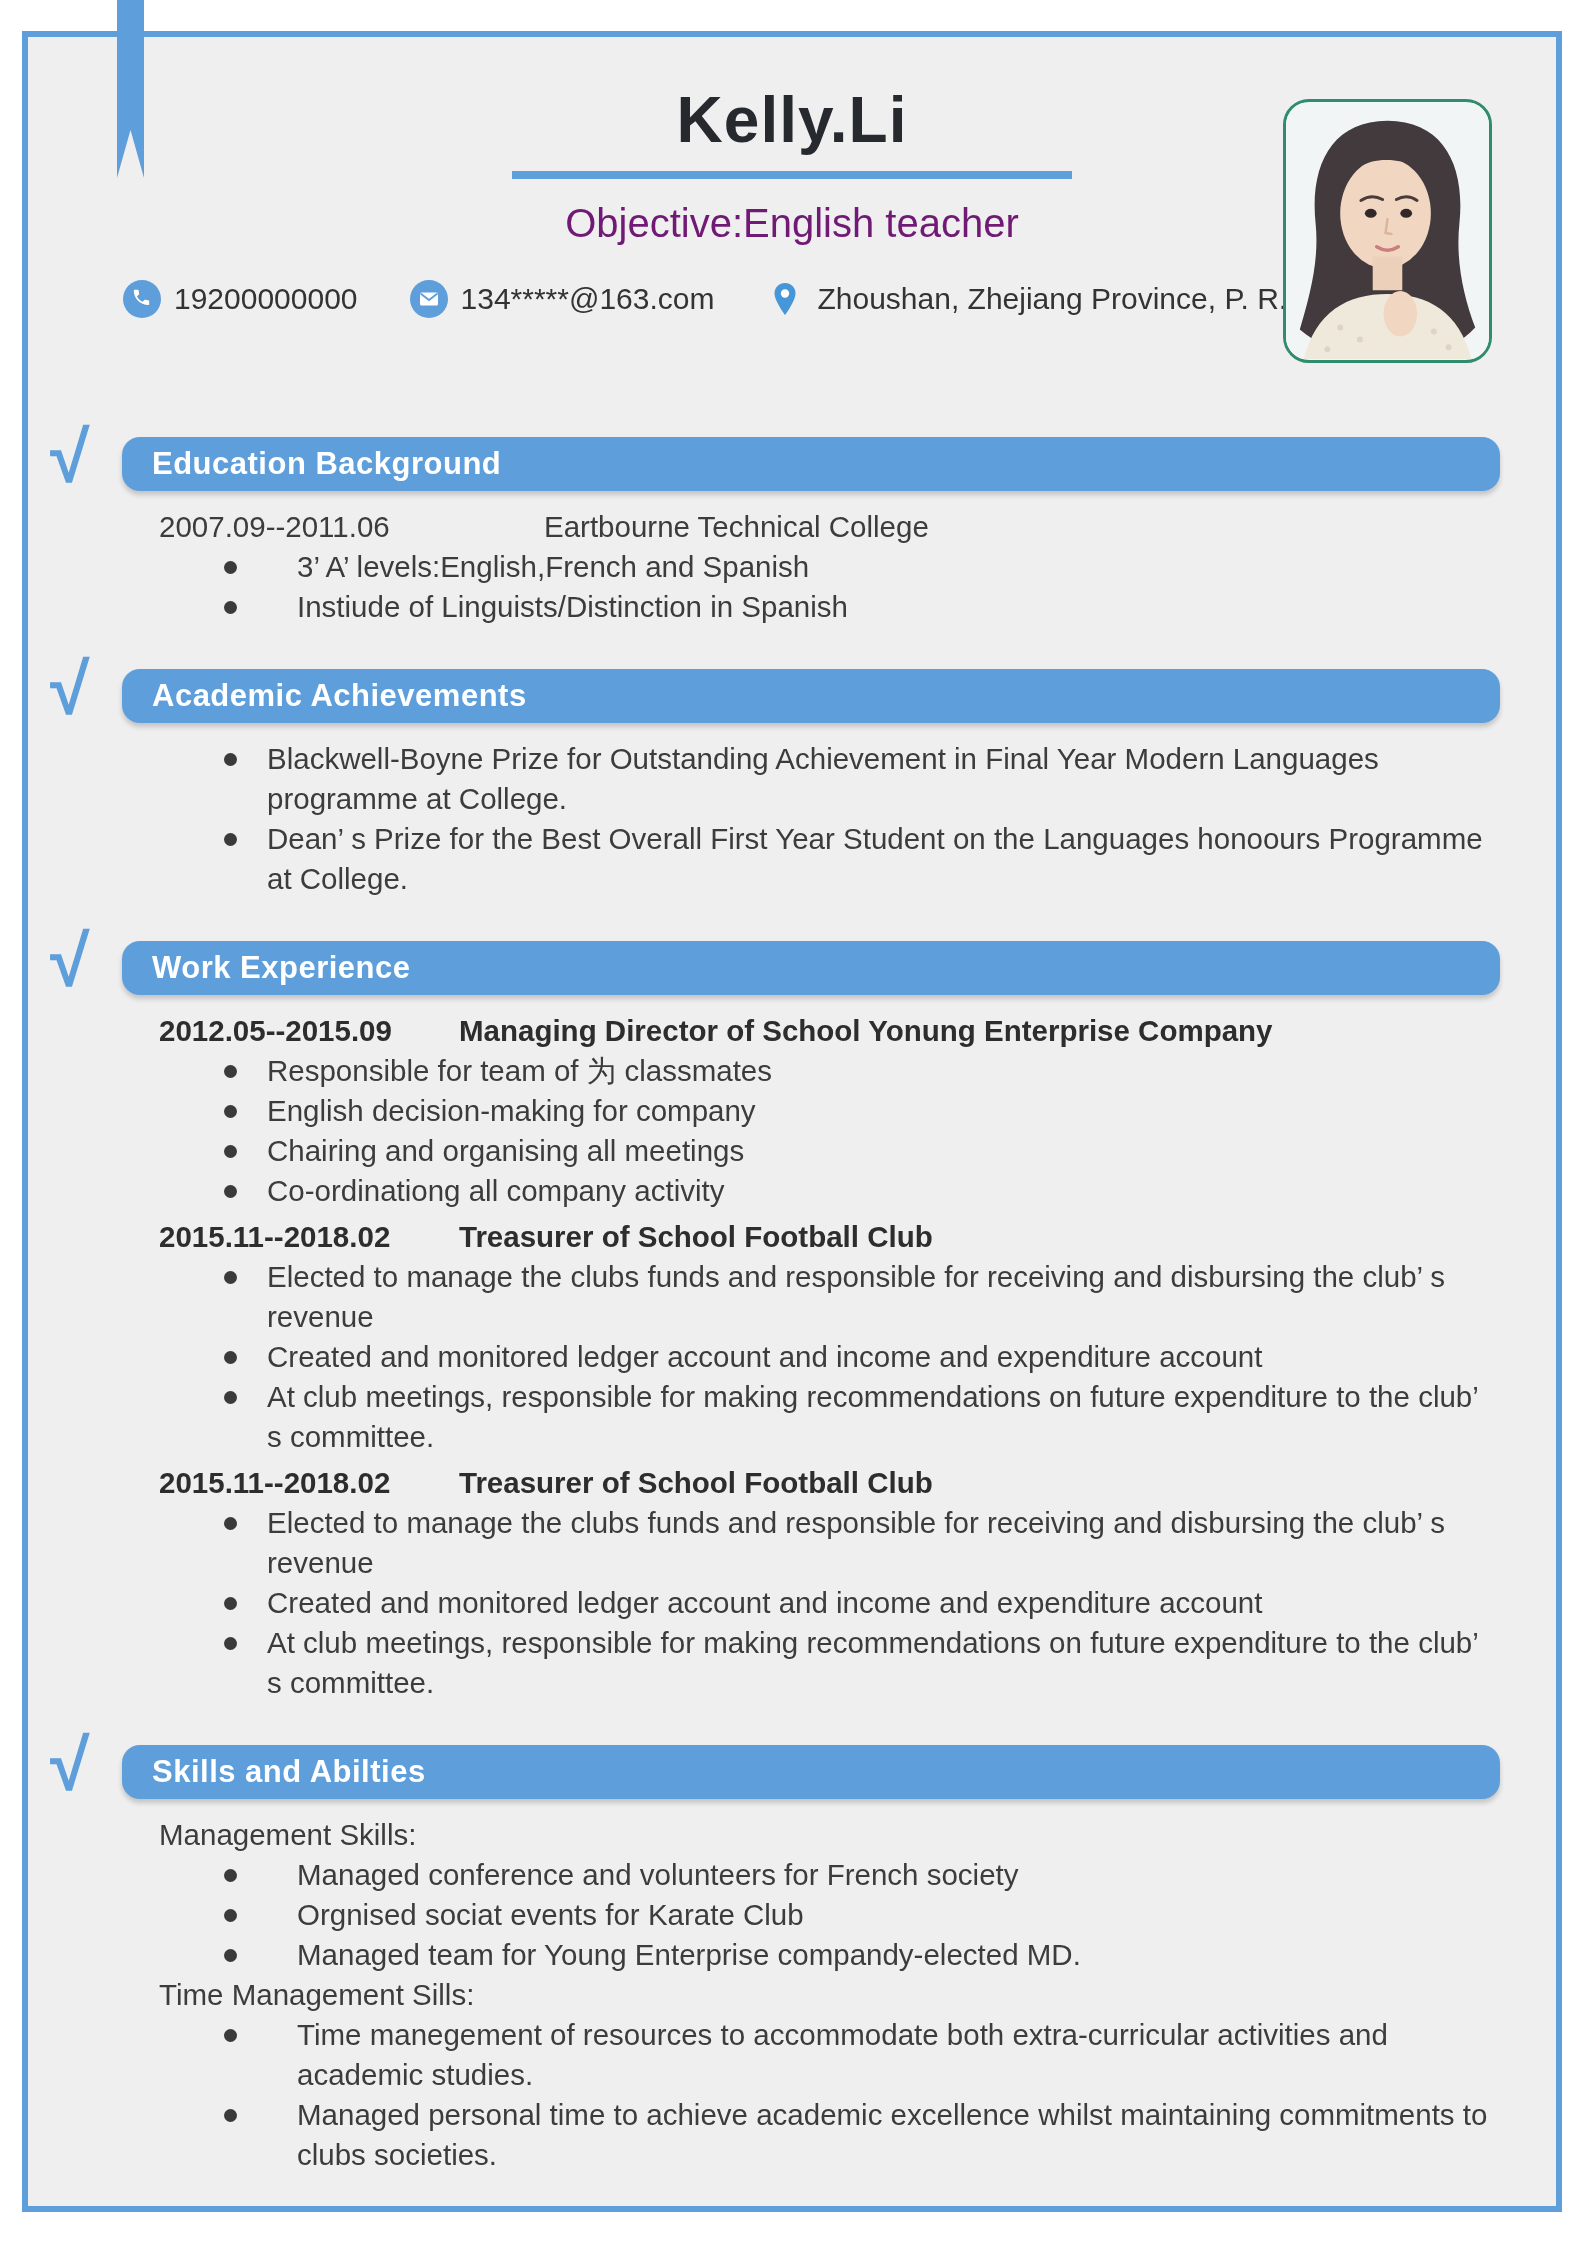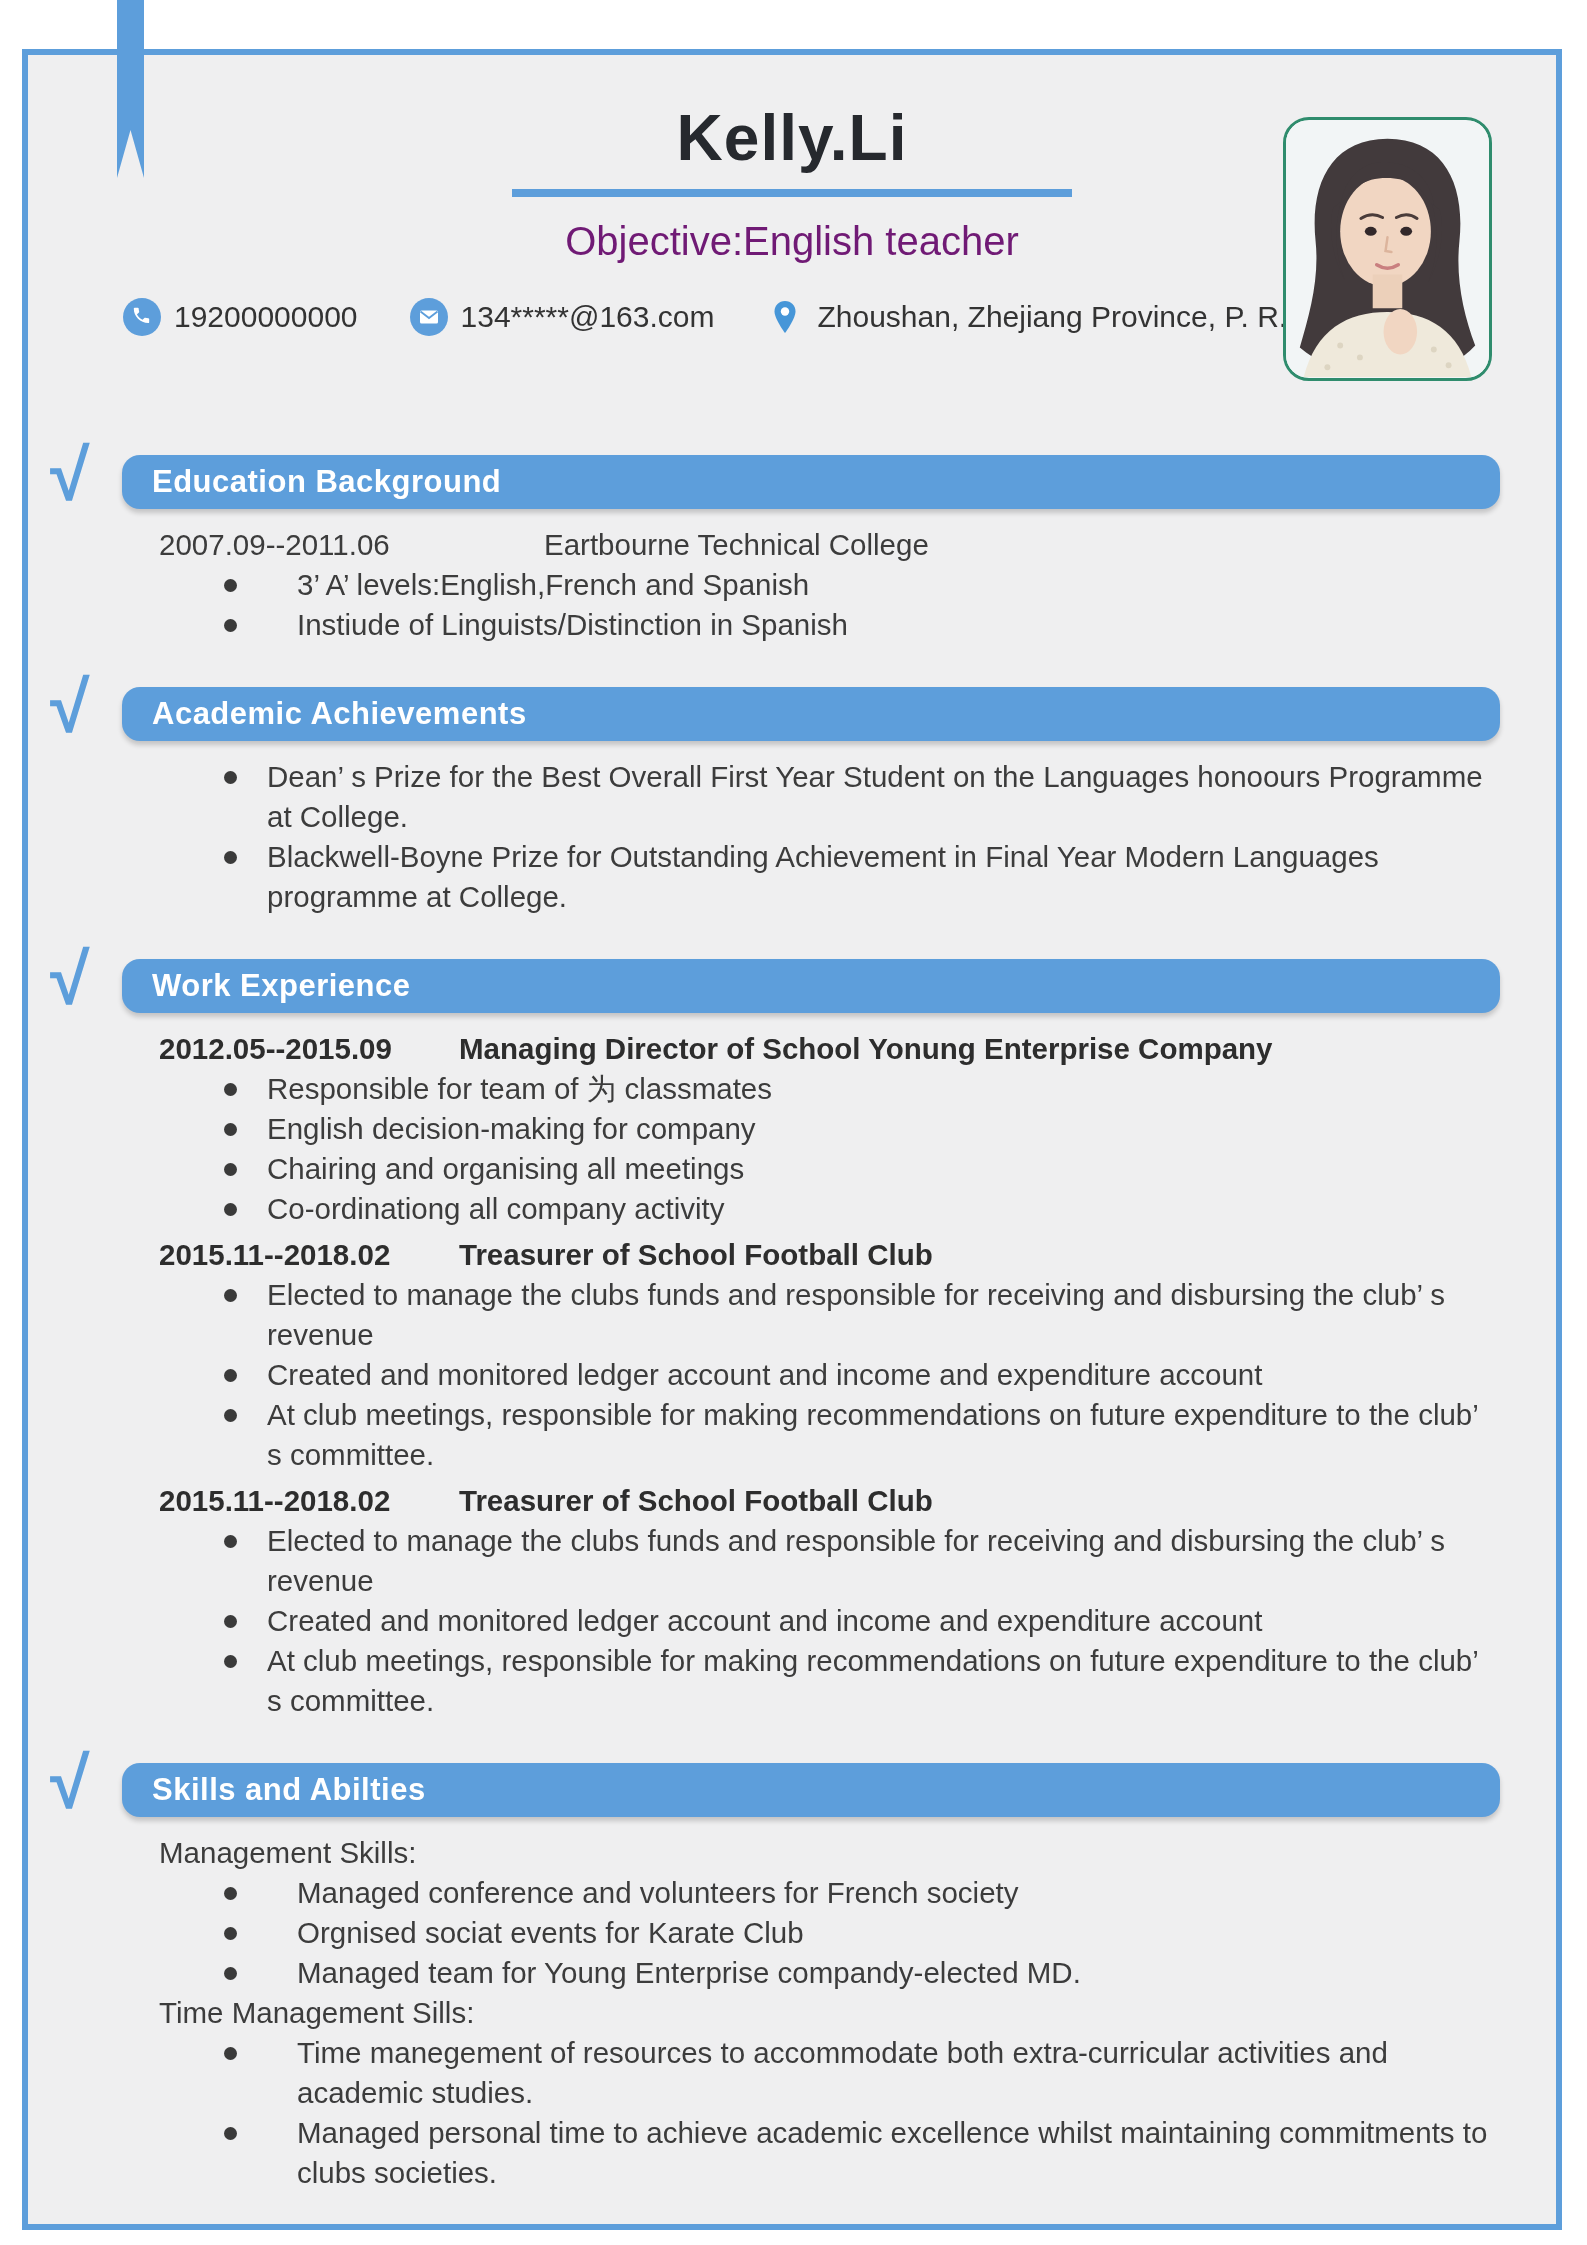--- a/index.html
+++ b/index.html
@@ -1,21 +1,21 @@
 <!DOCTYPE html>
 <html><head>
 <meta charset="utf-8">
 <style>
   html,body{margin:0;padding:0;}
   body{
     width:1587px;height:2245px;position:relative;background:#ffffff;
     font-family:"Liberation Sans", sans-serif;color:#3c3c3c;
   }
   .frame{
-    position:absolute;left:22px;top:49px;width:1540px;height:2181px;
+    position:absolute;left:22px;top:31px;width:1540px;height:2181px;
     box-sizing:border-box;border:6px solid #5d9edb;background:#efeff0;
   }
   .ribbon{
     position:absolute;left:117px;top:0;width:27px;height:178px;background:#5d9edb;
     clip-path:polygon(0 0,100% 0,100% 100%,50% 73%,0 100%);z-index:6;
   }
   
   .hdr{position:relative;height:358px;}
   .name{margin:0;padding-top:46px;text-align:center;font-size:64px;font-weight:bold;
         color:#26292e;letter-spacing:1px;}
@@ -150,25 +150,25 @@
 
     <div class="section">
       <div class="sec-head">
         <span class="check">√</span>
         <span class="sec-title">Academic Achievements</span>
       </div>
       <div class="sec-body">
         <ul class="bullets">
           <li>
               <span class="dot"></span>
+              <p>Blackwell-Boyne Prize for Outstanding Achievement in Final Year Modern Languages programme at College.</p>
+            </li>
+          <li>
+              <span class="dot"></span>
               <p>Dean’ s Prize for the Best Overall First Year Student on the Languages honoours Programme at College.</p>
-            </li>
-          <li>
-              <span class="dot"></span>
-              <p>Blackwell-Boyne Prize for Outstanding Achievement in Final Year Modern Languages programme at College.</p>
             </li>
         </ul>
       </div>
     </div>
 
     <div class="section">
       <div class="sec-head">
         <span class="check">√</span>
         <span class="sec-title">Work Experience</span>
       </div>

